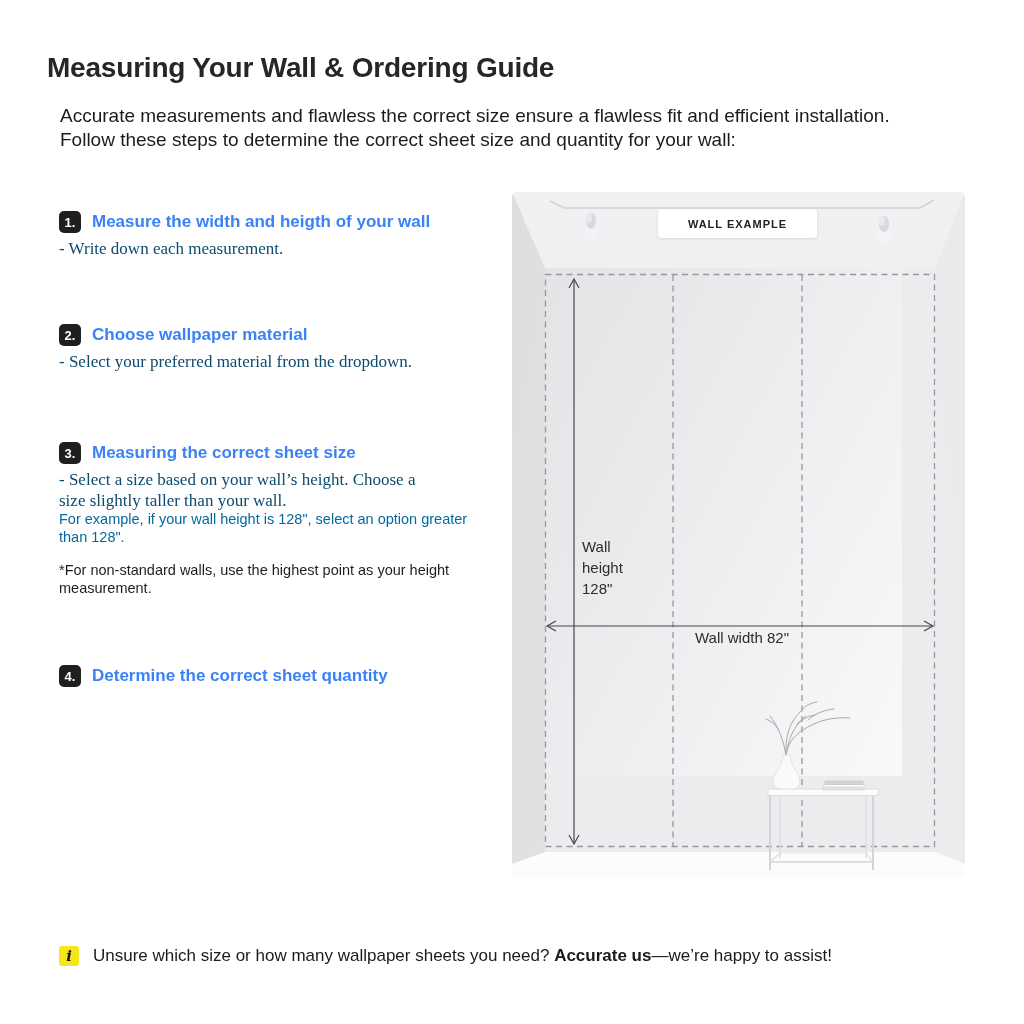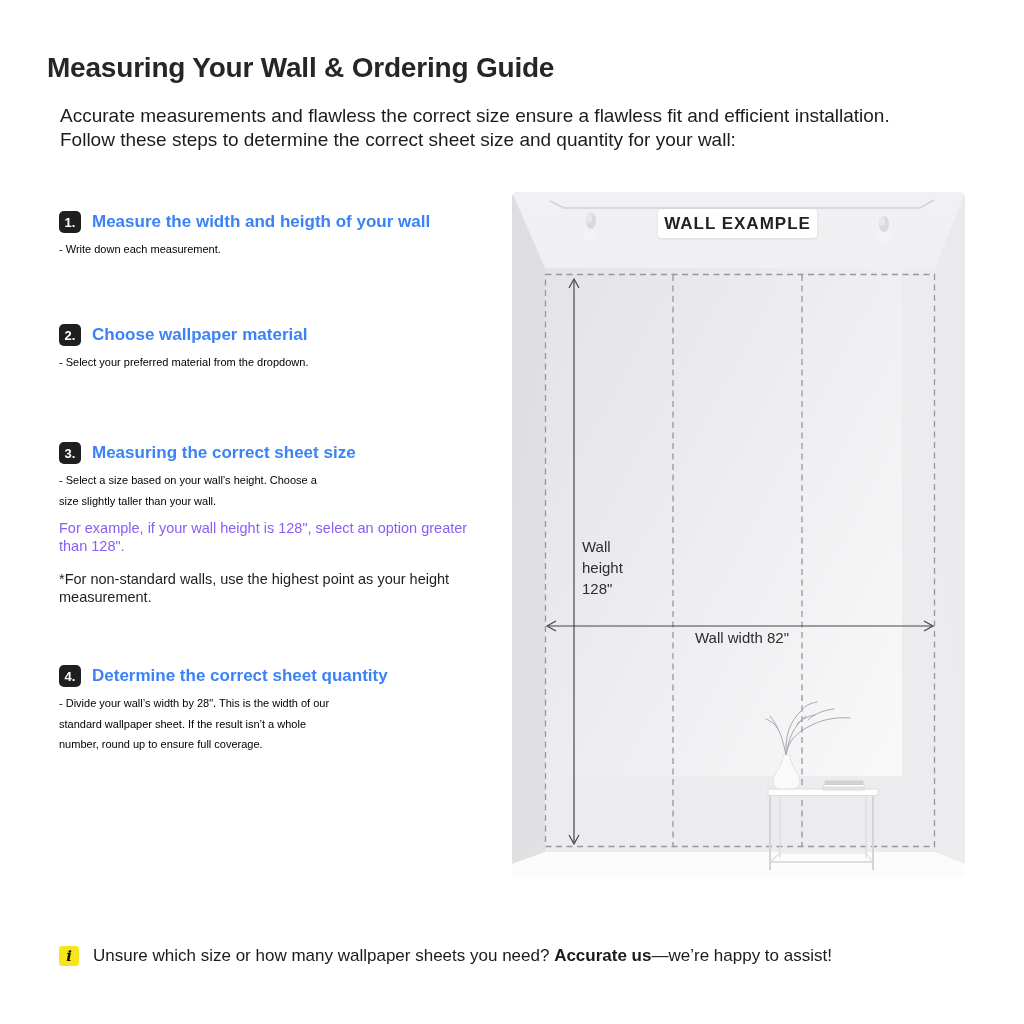--- a/index.html
+++ b/index.html
@@ -19,25 +19,26 @@
   }
   .step{left:59px;width:470px;}
   .step-header{display:flex;align-items:center;gap:11px;}
   .step-badge{
     width:22px;height:22px;flex:0 0 22px;background:#1f1f1f;border-radius:5px;
     color:#ffffff;font-size:13px;font-weight:700;display:flex;
     align-items:center;justify-content:center;
   }
   .step-heading{font-size:17px;font-weight:700;color:#3b82f6;white-space:nowrap;text-align:center;}
   .step-body{
-    margin-top:6px;font-size:11px;line-height:20.5px;color:#000000;
+    margin-top:6px;font-size:17px;line-height:20.5px;color:#0c4a6e;
     white-space:pre-line;
+    font-family:Liberation Serif, serif;
   }
   .step-example{
-    margin-top:9px;font-size:14.5px;line-height:17.5px;color:#8b5cf6;
+    font-size:14.5px;line-height:17.5px;color:#0369a1;
     white-space:pre-line;
   }
   .step-note{
     margin-top:16px;font-size:14.5px;line-height:17.5px;color:#1e1e1e;
     white-space:pre-line;
   }
   #step-1{top:211px;} #step-2{top:324px;} #step-3{top:442px;} #step-4{top:665px;}
   
   .footer-note{
     left:59px;top:946px;display:flex;align-items:center;gap:14px;
@@ -75,21 +76,21 @@
   .floor{
     clip-path:polygon(0px 672px,33px 660px,423px 660px,453px 672px,453px 686px,0px 686px);
     background:
       radial-gradient(ellipse 160px 60px at 4% 2%, rgba(175,175,182,.38), transparent 70%),
       linear-gradient(180deg,#f6f6f8,#fcfcfd);
   }
   svg.overlay{position:absolute;inset:0;}
   .wall-example-badge{
     left:146px;top:17px;width:159px;height:29px;background:#ffffff;border-radius:4px;
     box-shadow:0 1px 3px rgba(0,0,0,.10);display:flex;align-items:center;justify-content:center;
-    font-size:17px;font-weight:700;letter-spacing:1px;color:#222222;white-space:nowrap;
+    font-size:11px;font-weight:700;letter-spacing:1px;color:#222222;white-space:nowrap;
   }
   .height-label{
     left:70px;top:344px;font-size:15px;line-height:21px;color:#2d2d2f;white-space:pre-line;
   }
   .width-label{
     left:183px;top:437px;font-size:15px;color:#2d2d2f;white-space:nowrap;
   }
 </style>
 </head>
 <body>
@@ -125,23 +126,20 @@
 than 128".</div>
   <div class="step-note">*For non-standard walls, use the highest point as your height
 measurement.</div>
 </div>
 
 <div class="abs step" id="step-4">
   <div class="step-header">
     <span class="step-badge">4.</span>
     <span class="step-heading">Determine the correct sheet quantity</span>
   </div>
-  <div class="step-body">- Divide your wall’s width by 28". This is the width of our
-standard wallpaper sheet. If the result isn’t a whole
-number, round up to ensure full coverage.</div>
 </div>
 
 <div class="abs photo">
   <div class="layer backwall"></div>
   <div class="layer wall-left"></div>
   <div class="layer wall-right"></div>
   <div class="layer floor"></div>
   <div class="layer ceiling"></div>
 
   <svg class="overlay" width="453" height="686" viewBox="0 0 453 686">

